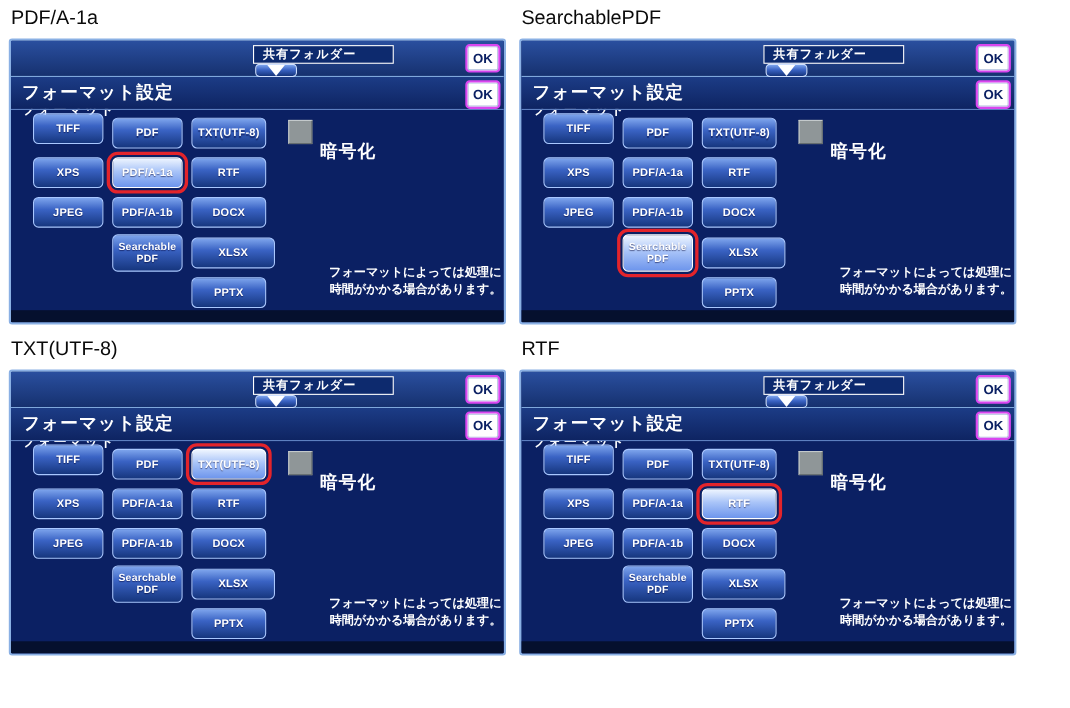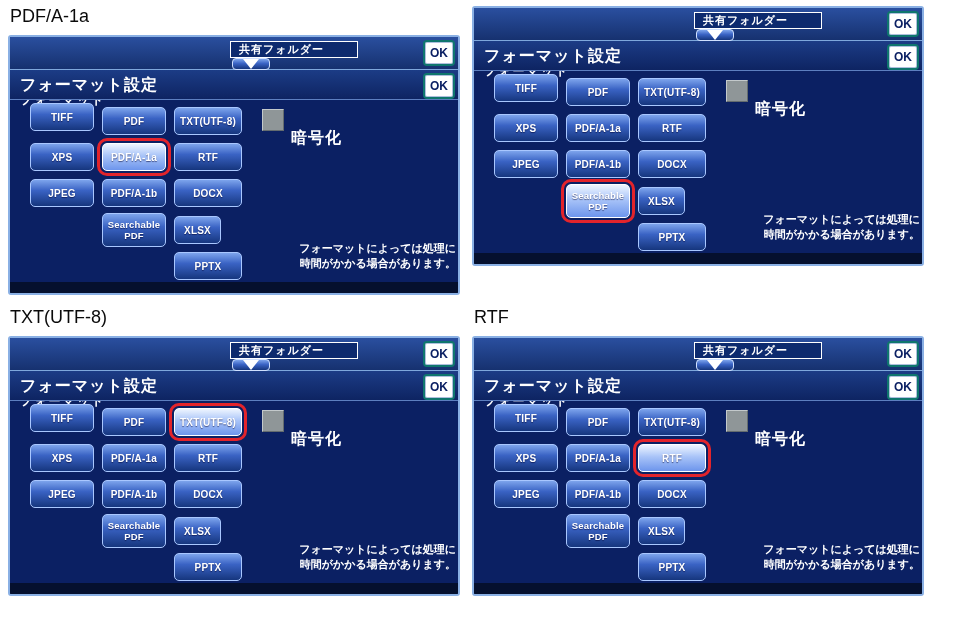--- a/index.html
+++ b/index.html
@@ -50,21 +50,21 @@
     position:absolute;top:33px;left:0;right:0;height:29px;
     background:linear-gradient(180deg,#1c3c86 0%,#0e2462 100%);
     border-bottom:1px solid #5d7fc0;
   }
   .sub-title{
     position:absolute;left:10px;top:0;line-height:29px;
     color:#fff;font-size:16px;font-weight:bold;letter-spacing:1px;
   }
   .ok{
     position:absolute;width:28px;height:22px;
-    background:#ffffff;border:2px solid #0f766e;border-radius:4px;
+    background:#ffffff;border:2px solid #d946ef;border-radius:4px;
     color:#0b2063;font-weight:bold;font-size:12px;
     display:flex;align-items:center;justify-content:center;cursor:pointer;
     box-shadow:inset 0 0 0 1px #aebfdd;
   }
   .ok-top{top:3px;right:3px;}
   .ok-sub{top:36px;right:3px;}
   .fbtn{
     position:absolute;width:64px;height:28px;box-sizing:border-box;
     background:linear-gradient(180deg,#7da4ec 0%,#3a63c4 40%,#16367e 100%);
     border:1px solid #a9c7ff;border-radius:5px;
@@ -81,21 +81,21 @@
   .b-tiff{left:20px;top:66px;}
   .b-pdf{left:92px;top:70px;}
   .b-txt{left:164px;top:70px;width:68px;}
   .b-xps{left:20px;top:106px;}
   .b-pdfa1a{left:92px;top:106px;}
   .b-rtf{left:164px;top:106px;width:68px;}
   .b-jpeg{left:20px;top:142px;}
   .b-pdfa1b{left:92px;top:142px;}
   .b-docx{left:164px;top:142px;width:68px;}
   .b-searchable{left:92px;top:176px;height:34px;font-size:9.5px;}
-  .b-xlsx{left:164px;top:179px;width:47px;text-align:center;}
+  .b-xlsx{left:164px;top:179px;width:76px;text-align:center;}
   .b-pptx{left:164px;top:215px;width:68px;}
   .chk{
     position:absolute;left:252px;top:72px;width:20px;height:20px;
     background:#8f9698;border:1px solid #646c6f;
     border-top-color:#c3c9cb;border-left-color:#c3c9cb;cursor:pointer;
   }
   .chk-label{
     position:absolute;left:281px;top:91px;
     color:#fff;font-size:16px;font-weight:bold;letter-spacing:1px;
   }
@@ -155,20 +155,21 @@
       <div class="note">
         <div>フォーマットによっては処理に</div>
         <div>時間がかかる場合があります。</div>
       </div>
 
       <div class="bottom-strip"></div>
     </div>
   </div>
 
   <div class="cell">
+    <div class="caption">SearchablePDF</div>
     <div class="screen">
 
       <div class="hdr">
         <span class="hdr-title">フォーマット</span>
       </div>
 
       <div class="dropdown">
         <span class="dd-value">共有フォルダー</span>
         <span class="dd-btn">
           <span class="tri"></span>

